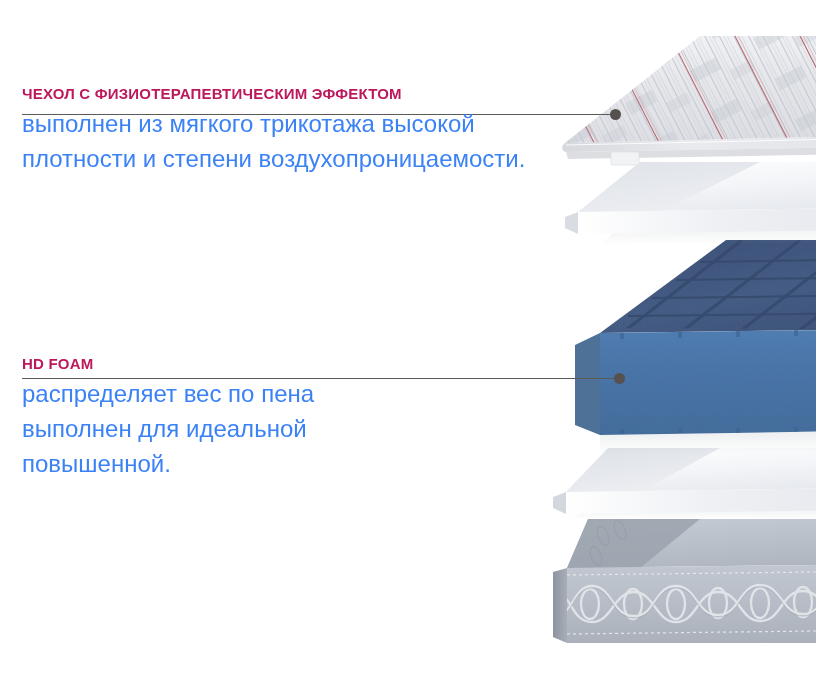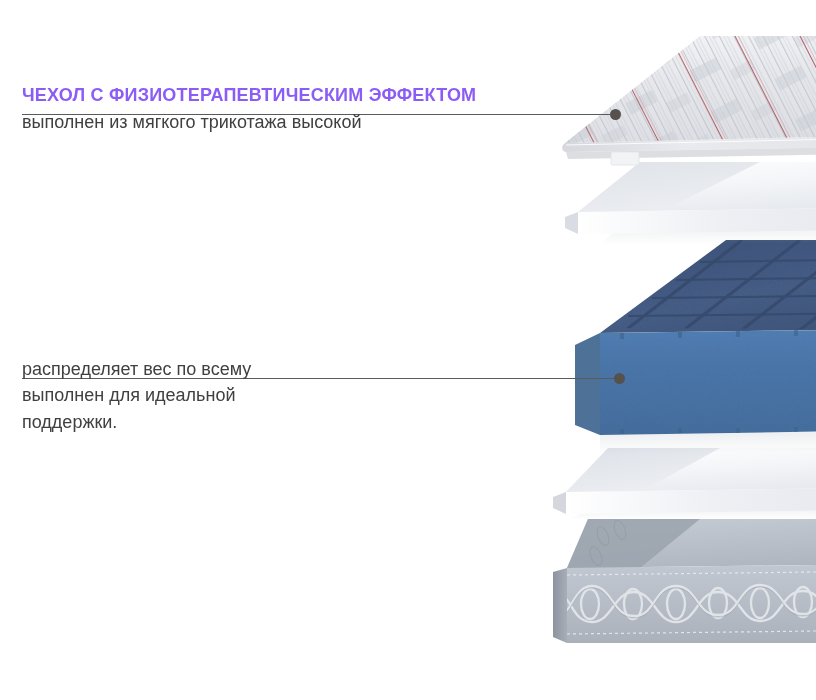--- a/index.html
+++ b/index.html
@@ -18,32 +18,32 @@
     -webkit-font-smoothing: antialiased;
   }
 
   
   .callout {
     position: absolute;
     left: 22px;
     width: 520px;
   }
   .callout-title {
-    font-size: 18px;
+    font-size: 15px;
     font-weight: bold;
     letter-spacing: 0.2px;
-    color: #8b5cf6;
+    color: #be185d;
     line-height: 1.05;
     margin: 0 0 4px 0;
     white-space: nowrap;
   }
   .callout-body {
-    font-size: 18px;
+    font-size: 24px;
     font-weight: normal;
-    color: #404040;
+    color: #3b82f6;
     line-height: 1.46;
     margin: 0;
   }
   #callout-cover   { top: 86px; }
   #callout-hdfoam  { top: 356px; width: 330px; }
 
   
   .leader {
     position: absolute;
     height: 1px;
@@ -297,21 +297,23 @@
 
   <div class="leader" id="leader-line-cover"></div>
   <div class="leader-dot" id="leader-dot-cover"></div>
 
   <div class="leader" id="leader-line-hdfoam"></div>
   <div class="leader-dot" id="leader-dot-hdfoam"></div>
 
   <div class="callout" id="callout-cover">
     <div class="callout-title">ЧЕХОЛ С ФИЗИОТЕРАПЕВТИЧЕСКИМ ЭФФЕКТОМ</div>
     <div class="callout-body">выполнен из мягкого трикотажа высокой</div>
+    <div class="callout-body">плотности и степени воздухопроницаемости.</div>
   </div>
 
   <div class="callout" id="callout-hdfoam">
-    <div class="callout-body">распределяет вес по всему</div>
+    <div class="callout-title">HD FOAM</div>
+    <div class="callout-body">распределяет вес по пена</div>
     <div class="callout-body">выполнен для идеальной</div>
-    <div class="callout-body">поддержки.</div>
+    <div class="callout-body">повышенной.</div>
   </div>
 
 </div>
 
 </body></html>

